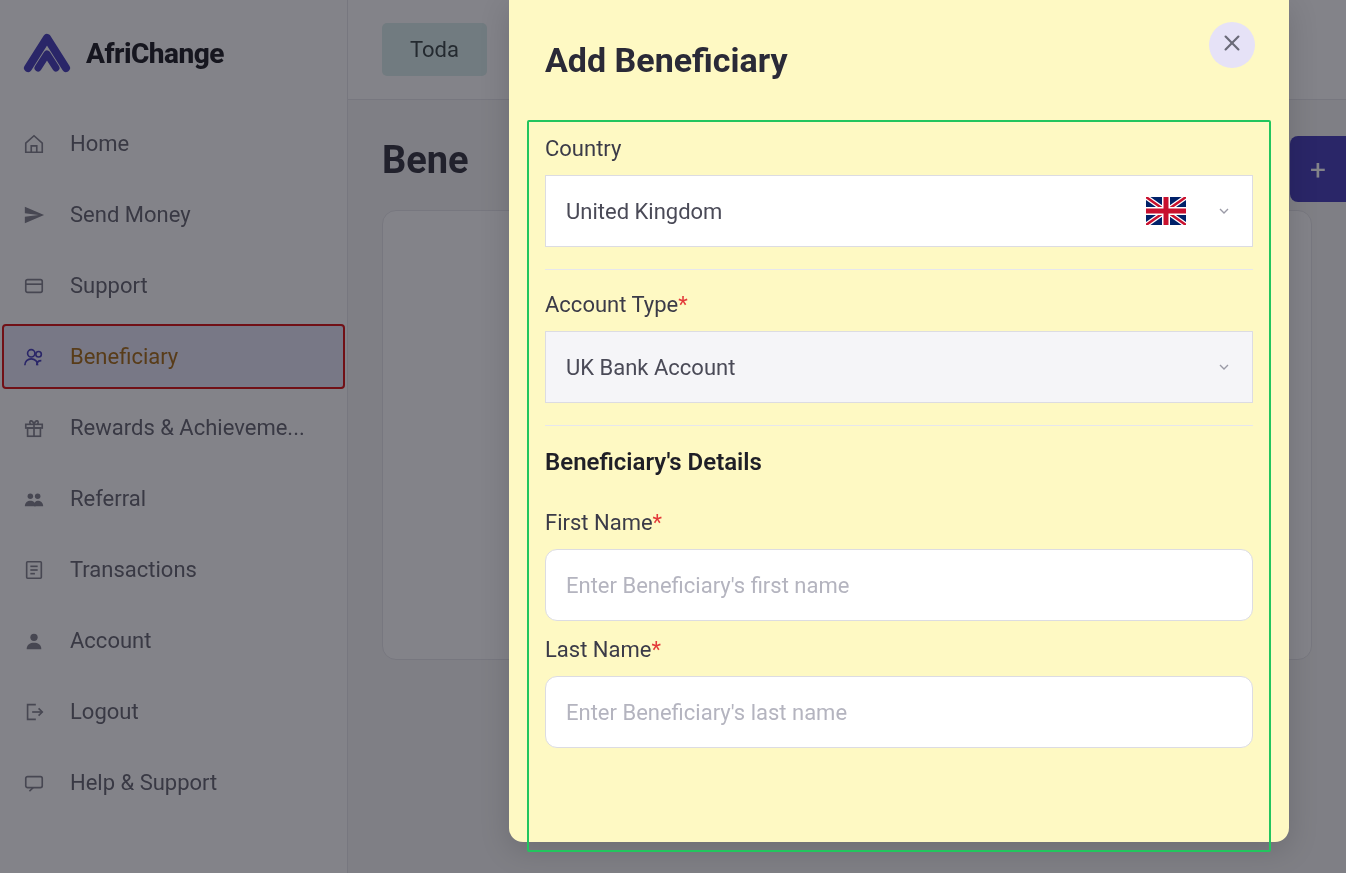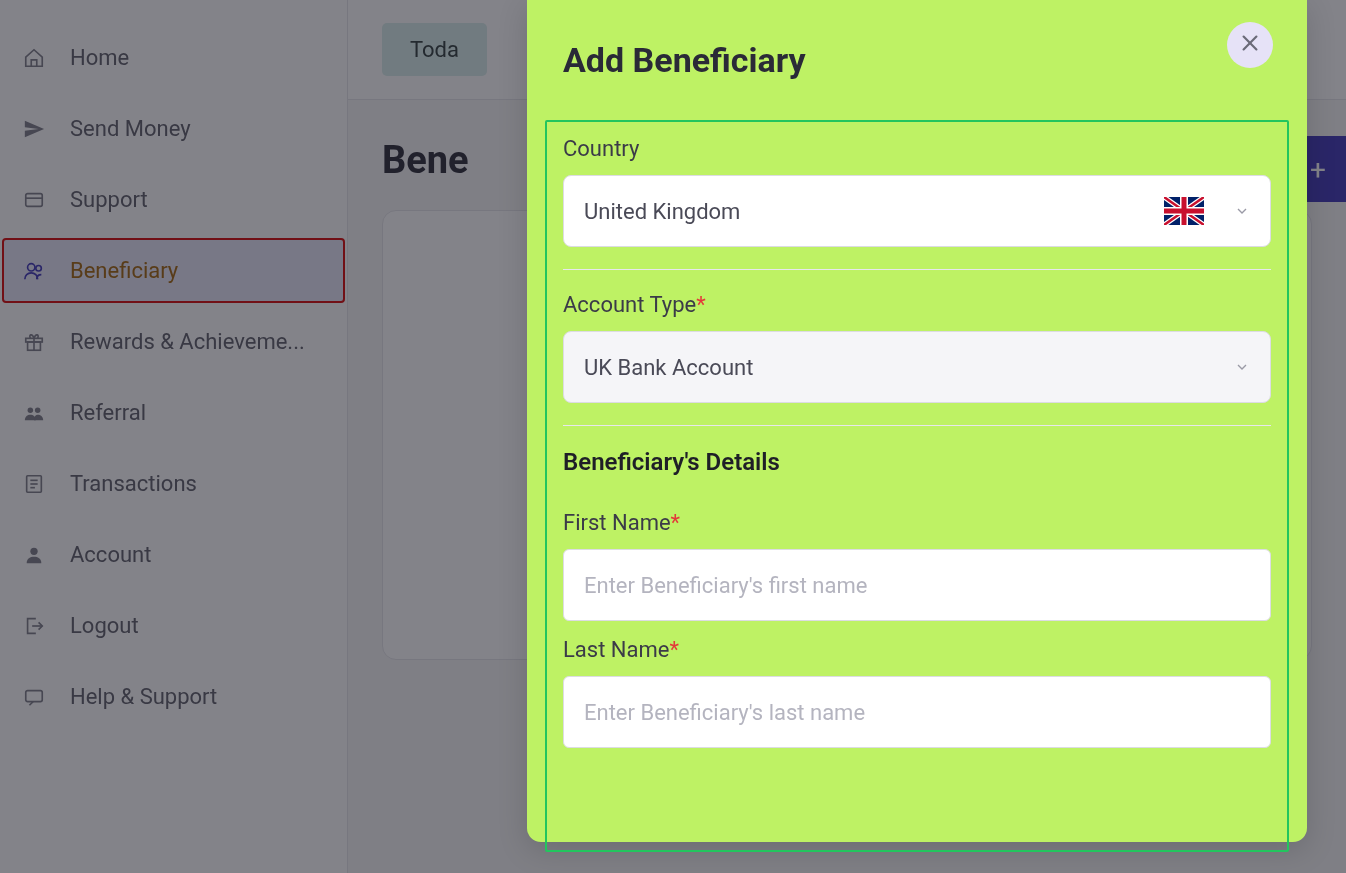--- a/index.html
+++ b/index.html
@@ -143,25 +143,25 @@
     
     .overlay {
       position: absolute;
       inset: 0;
       background: rgba(30, 30, 40, 0.55);
       z-index: 10;
     }
     
     .modal {
       position: absolute;
-      left: 527px;
+      left: 509px;
       top: 0;
       width: 780px;
       height: 842px;
-      background: #bef264;
+      background: #fef9c3;
       border-radius: 0 0 14px 14px;
       box-shadow: 0 8px 30px rgba(0,0,0,0.15);
       z-index: 20;
       display: flex;
       flex-direction: column;
     }
     .modal-header {
       display: flex;
       align-items: flex-start;
       justify-content: space-between;
@@ -203,21 +203,21 @@
       color: #3b3b48;
       margin-bottom: 14px;
     }
     .req {
       color: #e33a3a;
     }
     .select-field {
       width: 100%;
       height: 72px;
       border: 1px solid #dcdce2;
-      border-radius: 8px;
+      border-radius: 0;
       display: flex;
       align-items: center;
       padding: 0 20px;
       font-size: 22px;
       color: #4a4a57;
       background: #fff;
       cursor: pointer;
       justify-content: space-between;
     }
     .select-field.muted {
@@ -247,36 +247,45 @@
     .section-title {
       font-size: 24px;
       font-weight: 600;
       color: #1f1f27;
       margin-bottom: 34px;
     }
     .text-input {
       width: 100%;
       height: 72px;
       border: 1px solid #dcdce2;
-      border-radius: 6px;
+      border-radius: 12px;
       padding: 0 20px;
       font-size: 22px;
       color: #3b3b48;
       background: #fff;
     }
     .text-input::placeholder {
       color: #b4b4bf;
     }
   </style>
 </head>
 <body>
 
 <div class="app">
 
   <aside class="sidebar">
+    <div class="logo-area">
+      <span class="logo-mark">
+        <svg width="50" height="46" viewBox="0 0 50 46">
+          <path d="M 6 38 L 25 8 L 44 38" stroke="#3a32b6" stroke-width="8" fill="none" stroke-linecap="round" stroke-linejoin="round"></path>
+          <path d="M 16 38 L 25 24 L 34 38" stroke="#3a32b6" stroke-width="7" fill="none" stroke-linecap="round" stroke-linejoin="round"></path>
+        </svg>
+      </span>
+      <span class="logo-text">AfriChange</span>
+    </div>
     <nav class="nav">
       <div class="nav-item">
         <span class="nav-icon">
           <svg width="22" height="22" viewBox="0 0 24 24" fill="none" stroke="currentColor" stroke-width="1.8">
               <path d="M3 11 L12 3 L21 11 V21 H3 Z"></path>
               <path d="M9 21 V14 H15 V21"></path>
             </svg>
         </span>
         <span class="nav-label">Home</span>
       </div>

